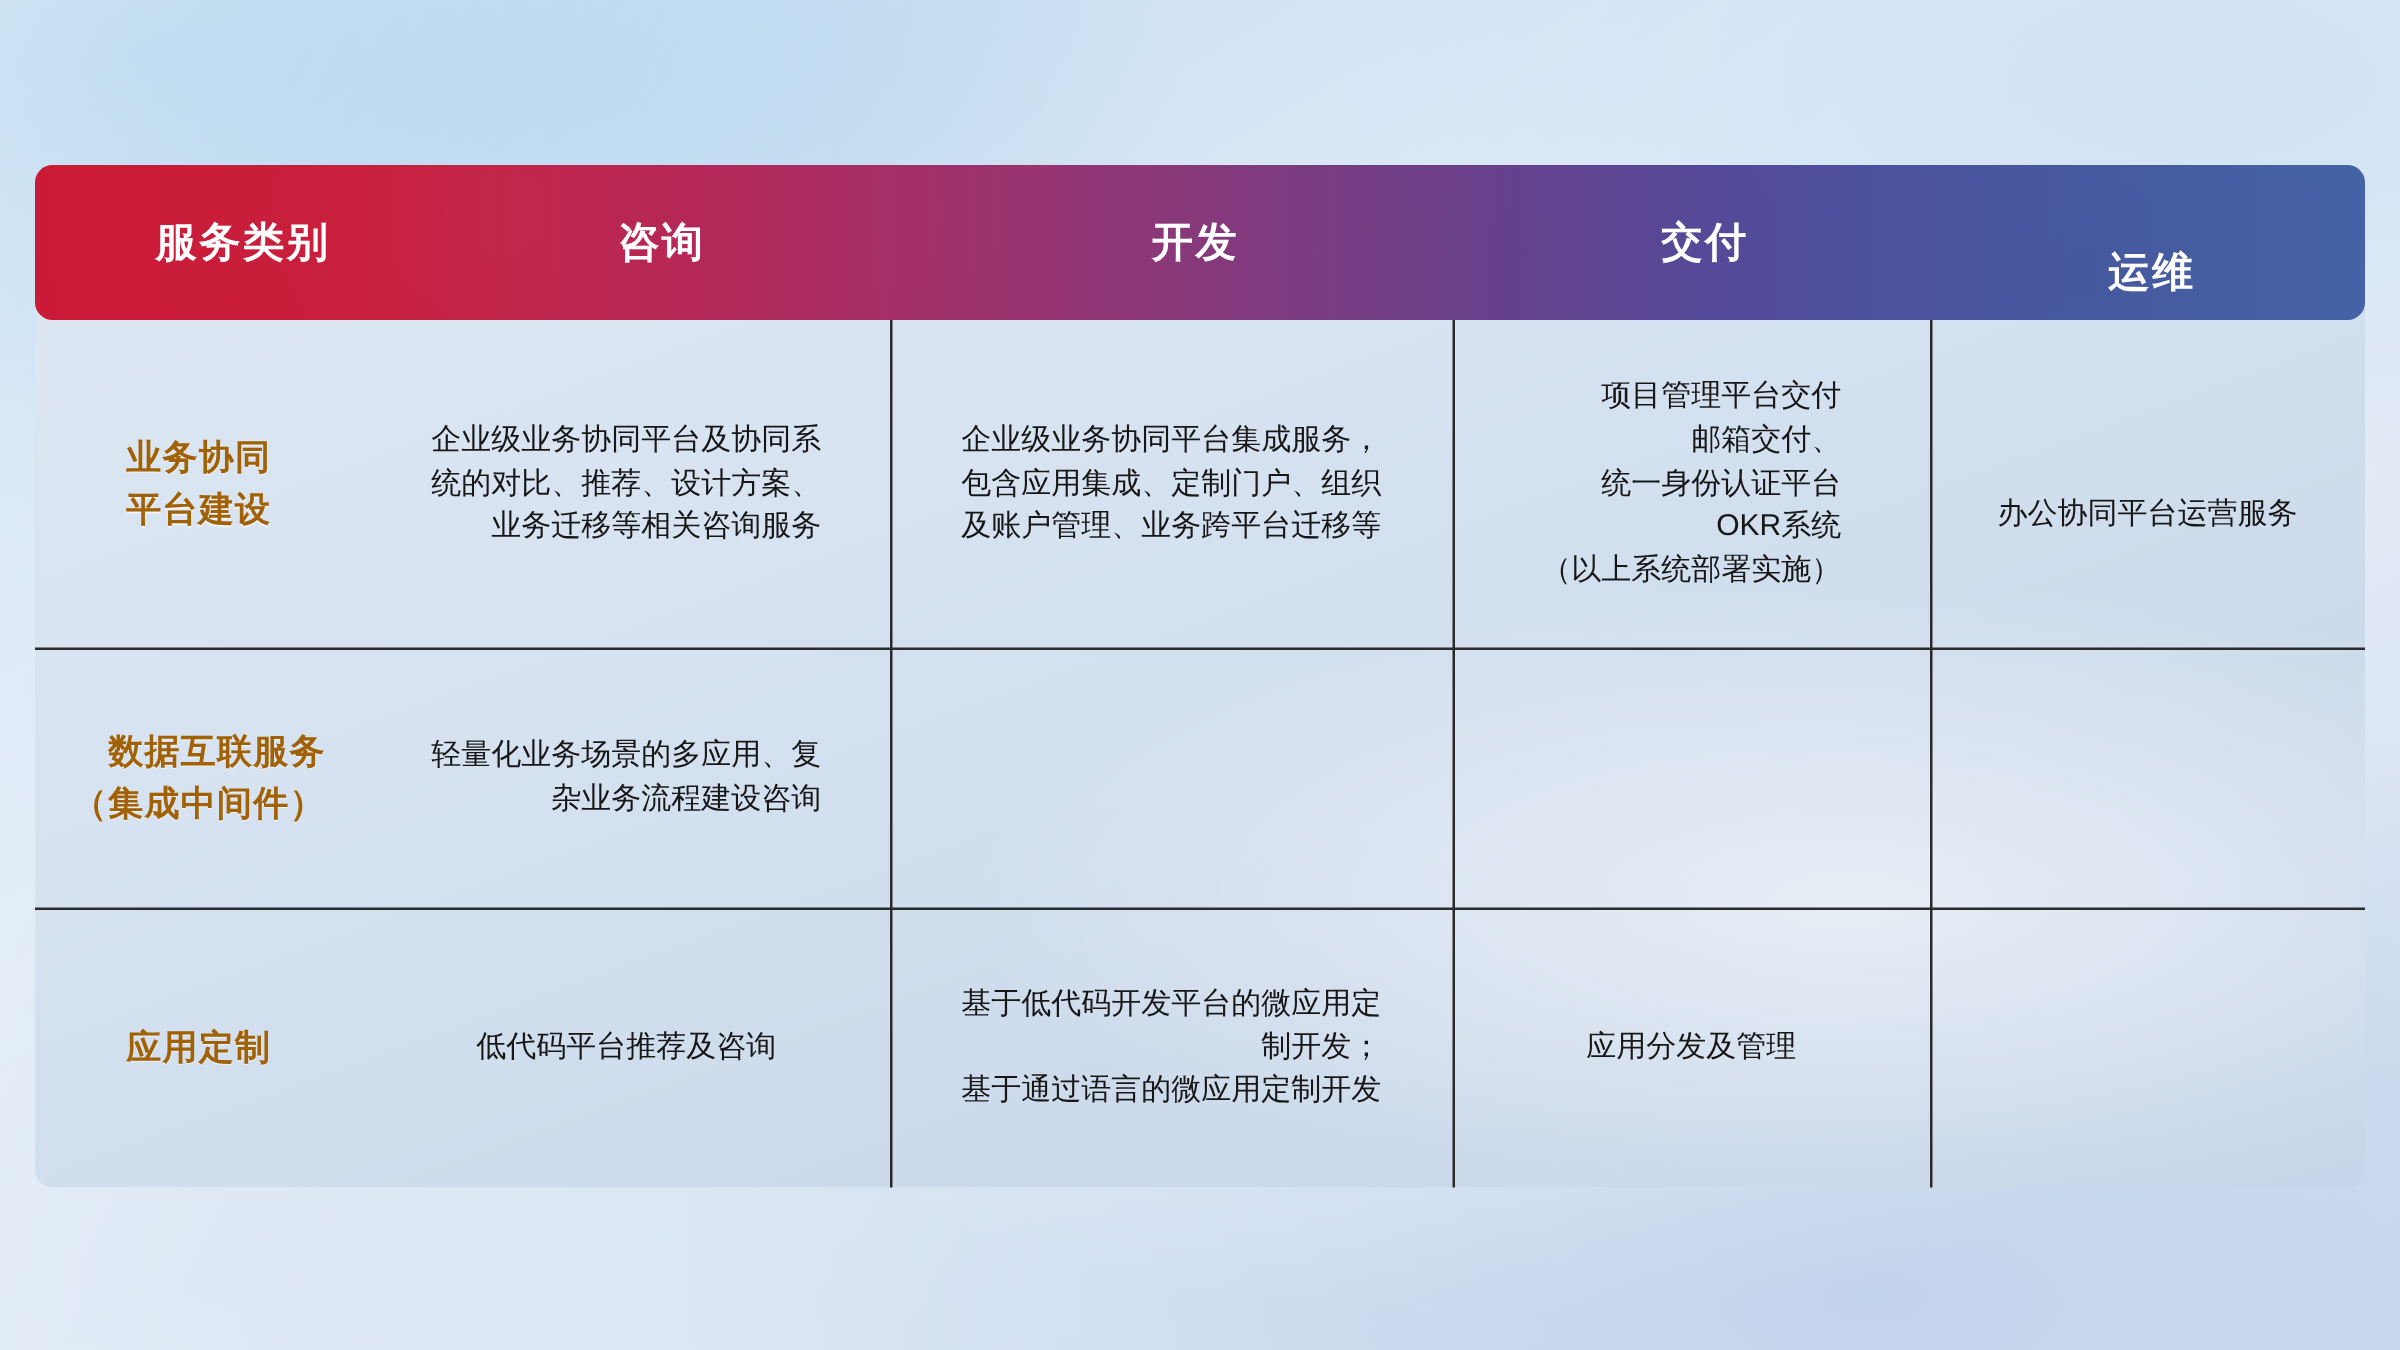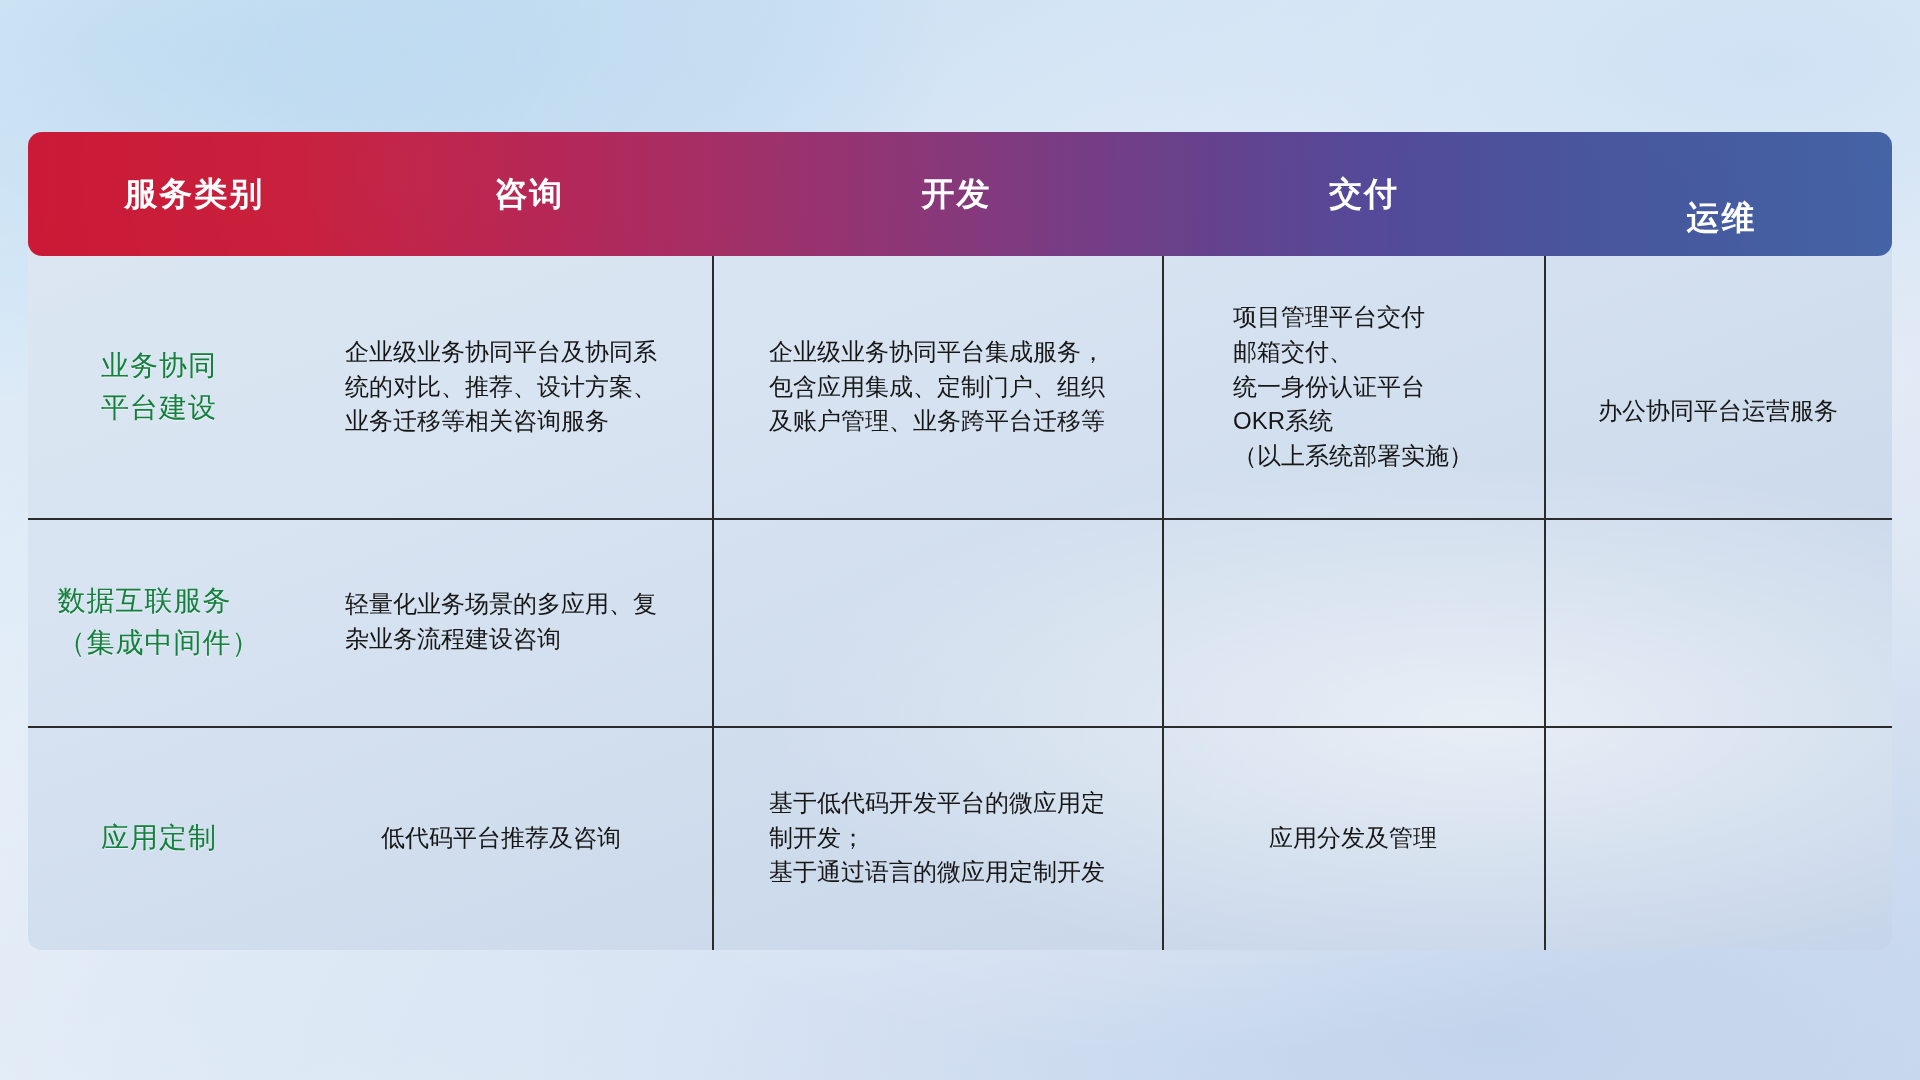--- a/index.html
+++ b/index.html
@@ -125,30 +125,30 @@
   .r0 { height: 262px; }
   .r1 { height: 208px; }
   .r2 { height: 224px; }
 
   .td {
     position: relative;
     display: flex;
     align-items: center;
     justify-content: center;
     padding: 22px 14px;
-    text-align: left;
+    text-align: right;
     color: #171717;
     font-size: 24px;
     line-height: 1.45;
     white-space: pre-line;
   }
 
   .td.rowlabel {
-    color: #15803d;
-    font-weight: normal;
+    color: #a16207;
+    font-weight: bold;
     font-size: 28px;
     line-height: 1.5;
     letter-spacing: 1px;
     text-shadow: 0 1px 1px rgba(255,255,255,0.65);
   }
 
   
   .vsep {
     position: absolute;
     top: 0;

